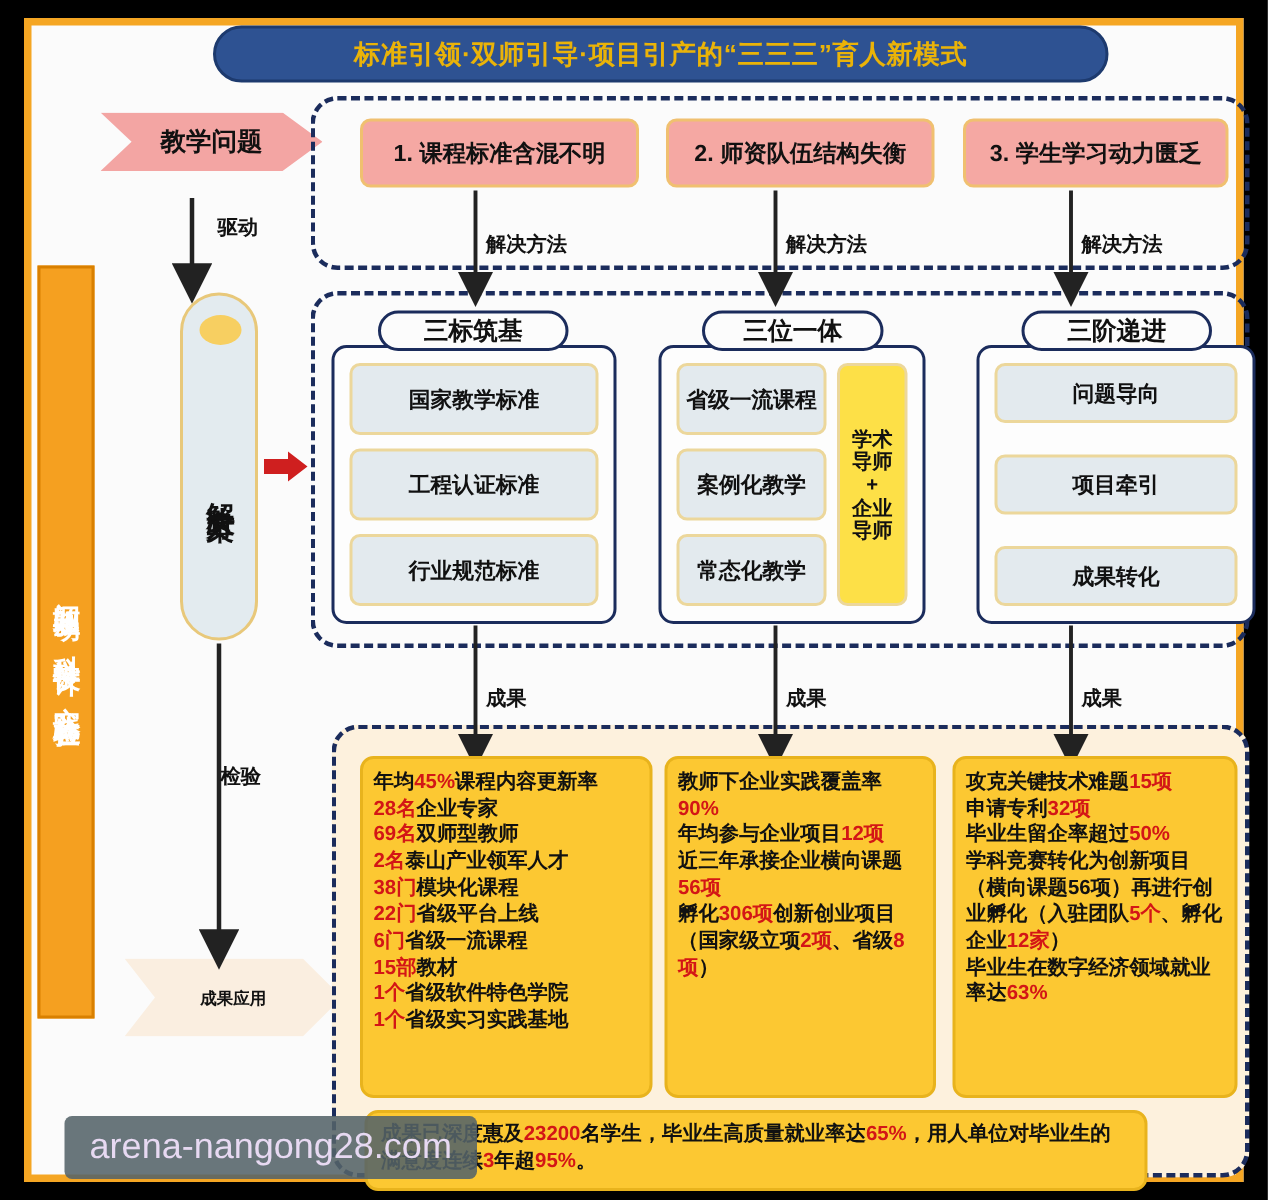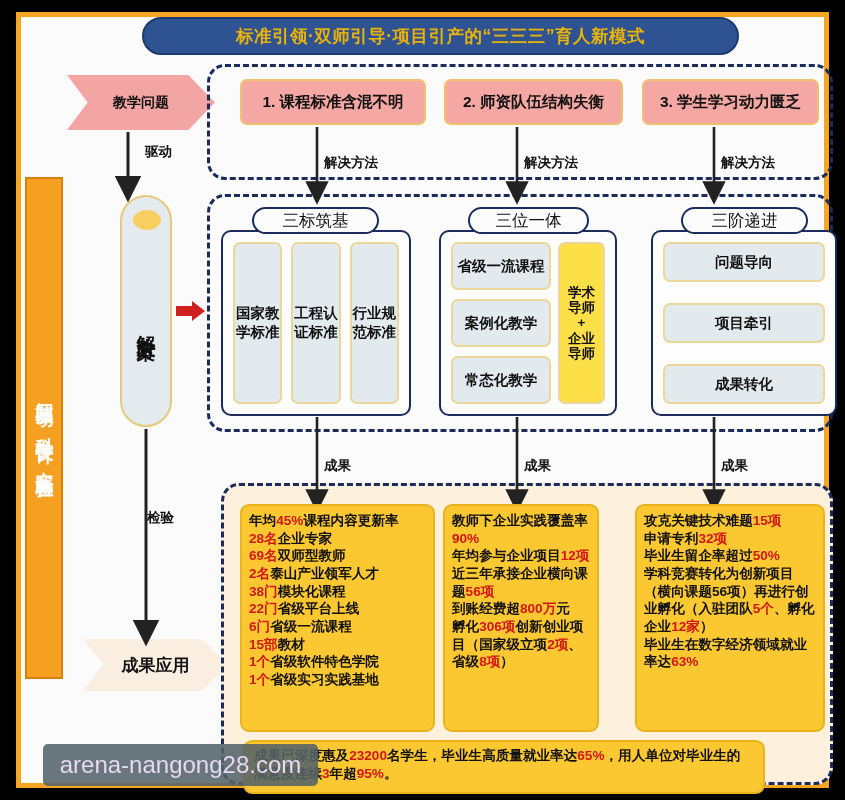--- a/index.html
+++ b/index.html
@@ -59,36 +59,36 @@
   }
   
   .chev {
     position: absolute;
     display: flex; align-items: center; justify-content: center;
     font-weight: bold;
     text-align: center;
   }
   .chev-problem {
     left: 46px; top: 58px;
-    width: 148px; height: 55px;
+    width: 148px; height: 39px;
     background: #f3a5a3;
-    font-size: 14px; color: #111;
+    font-size: 17px; color: #111;
     clip-path: polygon(0 0, 82% 0, 100% 50%, 82% 100%, 0 100%, 14% 50%);
     border: 0;
   }
   .chev-problem::after {
     content: "";
     position: absolute; inset: 0;
     border: 0;
   }
   .chev-result {
     left: 62px; top: 622px;
     width: 145px; height: 52px;
     background: #faeee0;
-    font-size: 17px; color: #111;
+    font-size: 11px; color: #111;
     clip-path: polygon(0 0, 82% 0, 100% 50%, 82% 100%, 0 100%, 14% 50%);
   }
   
   .pbox {
     position: absolute;
     top: 62px; height: 46px;
     background: #f5a8a3;
     border: 2px solid #f0c070;
     border-radius: 7px;
     display: flex; align-items: center; justify-content: center;
@@ -159,33 +159,33 @@
   .col {
     position: absolute;
     top: 213px;
     background: #fdfdfd;
     border: 2.5px solid #1b2c5c;
     border-radius: 10px;
     z-index: 2;
     padding: 10px 10px;
     display: flex;
   }
-  .col.c0 { left: 200px; width: 190px; height: 186px; flex-direction: row; gap: 9px; }
+  .col.c0 { left: 200px; width: 190px; height: 186px; flex-direction: column; gap: 9px; }
   .col.c1 { left: 418px; width: 178px; height: 186px; flex-direction: row; gap: 7px; }
   .col.c2 { left: 630px; width: 186px; height: 186px; flex-direction: column; gap: 21px; }
   .col .stack { display: flex; flex-direction: column; gap: 9px; flex: 1 1 auto; }
   .cap-label {
     position: absolute;
     top: 190px;
     height: 27px;
     background: #fcfcfc;
     border: 2.5px solid #1b2c5c;
     border-radius: 14px;
     display: flex; align-items: center; justify-content: center;
-    font-size: 16.5px; font-weight: normal; color: #111;
+    font-size: 16.5px; font-weight: bold; color: #111;
     z-index: 5;
     padding: 0 10px;
   }
   .cap-label.l0 { left: 231px; width: 127px; }
   .cap-label.l1 { left: 447px; width: 121px; }
   .cap-label.l2 { left: 660px; width: 127px; }
   .item {
     background: #e3eaee;
     border: 2px solid #ecd79b;
     border-radius: 7px;
@@ -221,21 +221,21 @@
     border: 2.5px solid #e8b31d;
     border-radius: 9px;
     z-index: 3;
     padding: 6px 7px;
     font-size: 13.6px; font-weight: bold;
     line-height: 1.30;
     color: #111;
     overflow: hidden;
   }
   .abox.a0 { left: 219px; width: 195px; }
-  .abox.a1 { left: 422px; width: 156px; }
+  .abox.a1 { left: 422px; width: 181px; }
   .abox.a2 { left: 614px; width: 190px; }
   .abox .num { color: #d31616; }
   .summary {
     position: absolute;
     left: 222px; top: 723px;
     width: 522px; height: 54px;
     background: #fcc832;
     border: 2.5px solid #e8b31d;
     border-radius: 9px;
     z-index: 3;
@@ -367,21 +367,20 @@
         <div><span class="num">22门</span><span>省级平台上线</span></div>
         <div><span class="num">6门</span><span>省级一流课程</span></div>
         <div><span class="num">15部</span><span>教材</span></div>
         <div><span class="num">1个</span><span>省级软件特色学院</span></div>
         <div><span class="num">1个</span><span>省级实习实践基地</span></div>
       </div>
     <div class="abox a1">
         <div><span>教师下企业实践覆盖率</span><span class="num">90%</span></div>
         <div><span>年均参与企业项目</span><span class="num">12项</span></div>
         <div><span>近三年承接企业横向课题</span><span class="num">56项</span></div>
-        <div><span>到账经费超</span><span class="num">800万</span><span>元</span></div>
         <div><span>孵化</span><span class="num">306项</span><span>创新创业项目（国家级立项</span><span class="num">2项</span><span>、省级</span><span class="num">8项</span><span>）</span></div>
       </div>
     <div class="abox a2">
         <div><span>攻克关键技术难题</span><span class="num">15项</span></div>
         <div><span>申请专利</span><span class="num">32项</span></div>
         <div><span>毕业生留企率超过</span><span class="num">50%</span></div>
         <div><span>学科竞赛转化为创新项目（横向课题56项）再进行创业孵化（入驻团队</span><span class="num">5个</span><span>、孵化企业</span><span class="num">12家</span><span>）</span></div>
         <div><span>毕业生在数字经济领域就业率达</span><span class="num">63%</span></div>
       </div>
 

